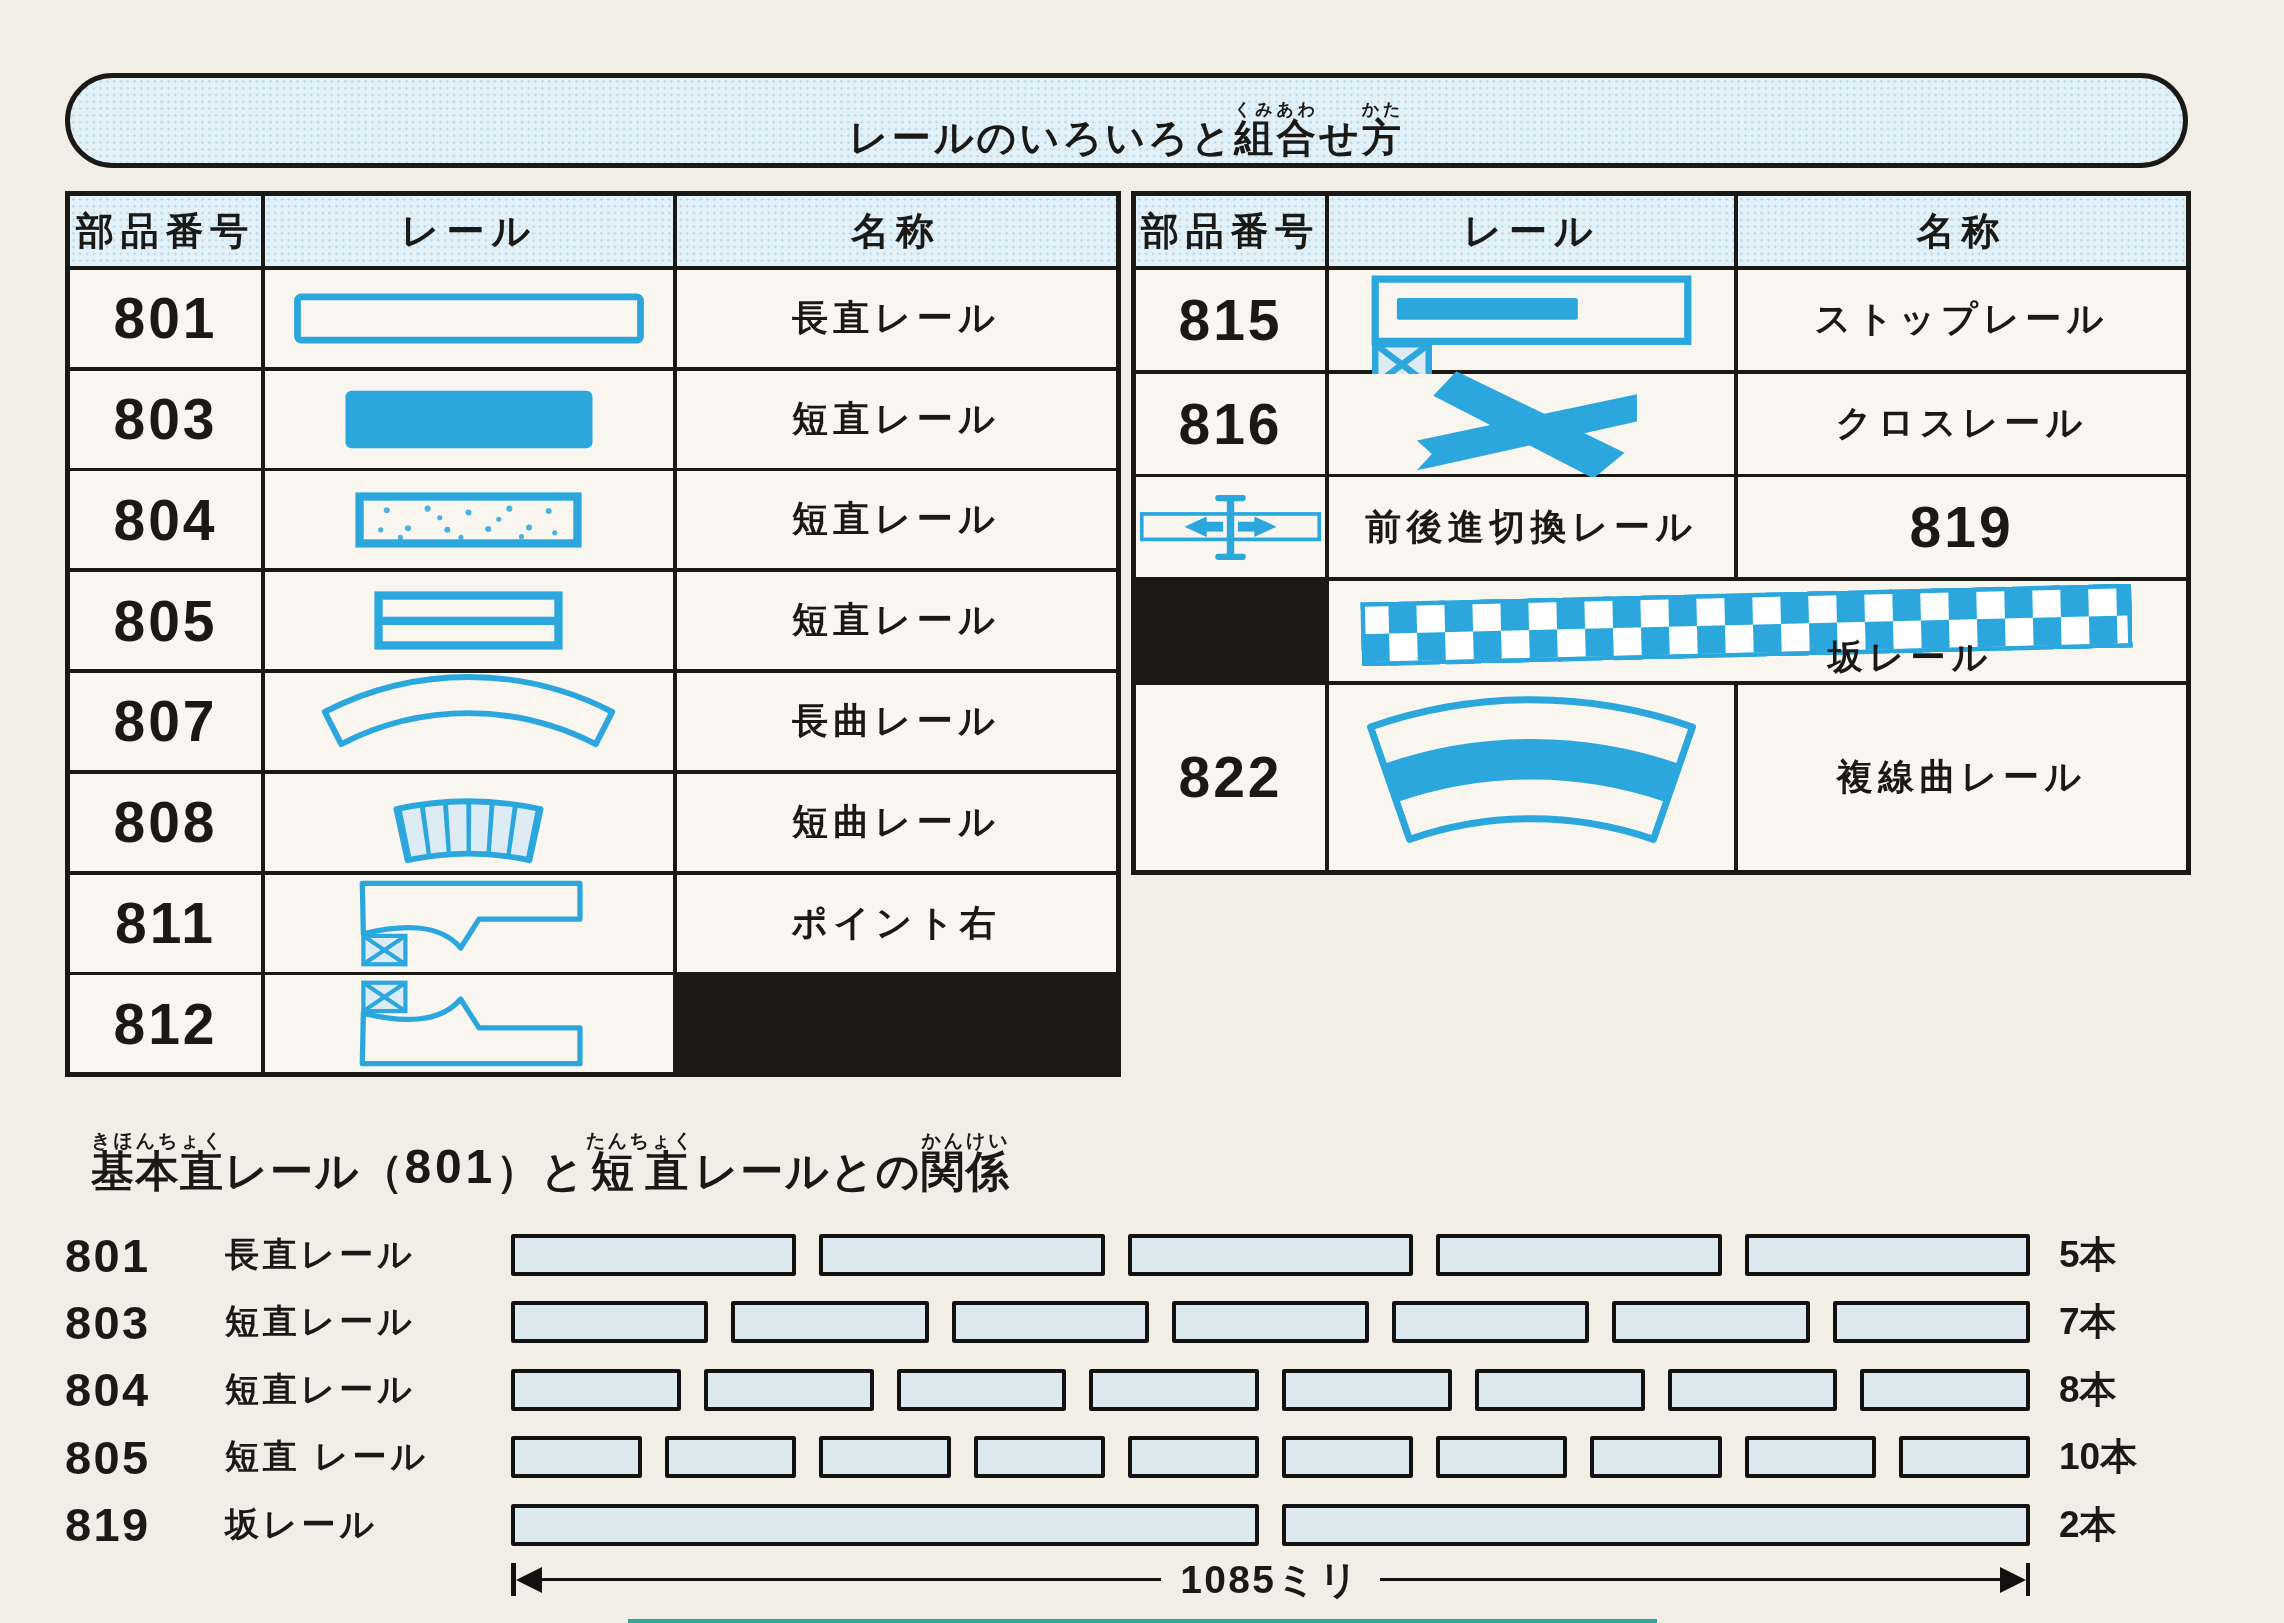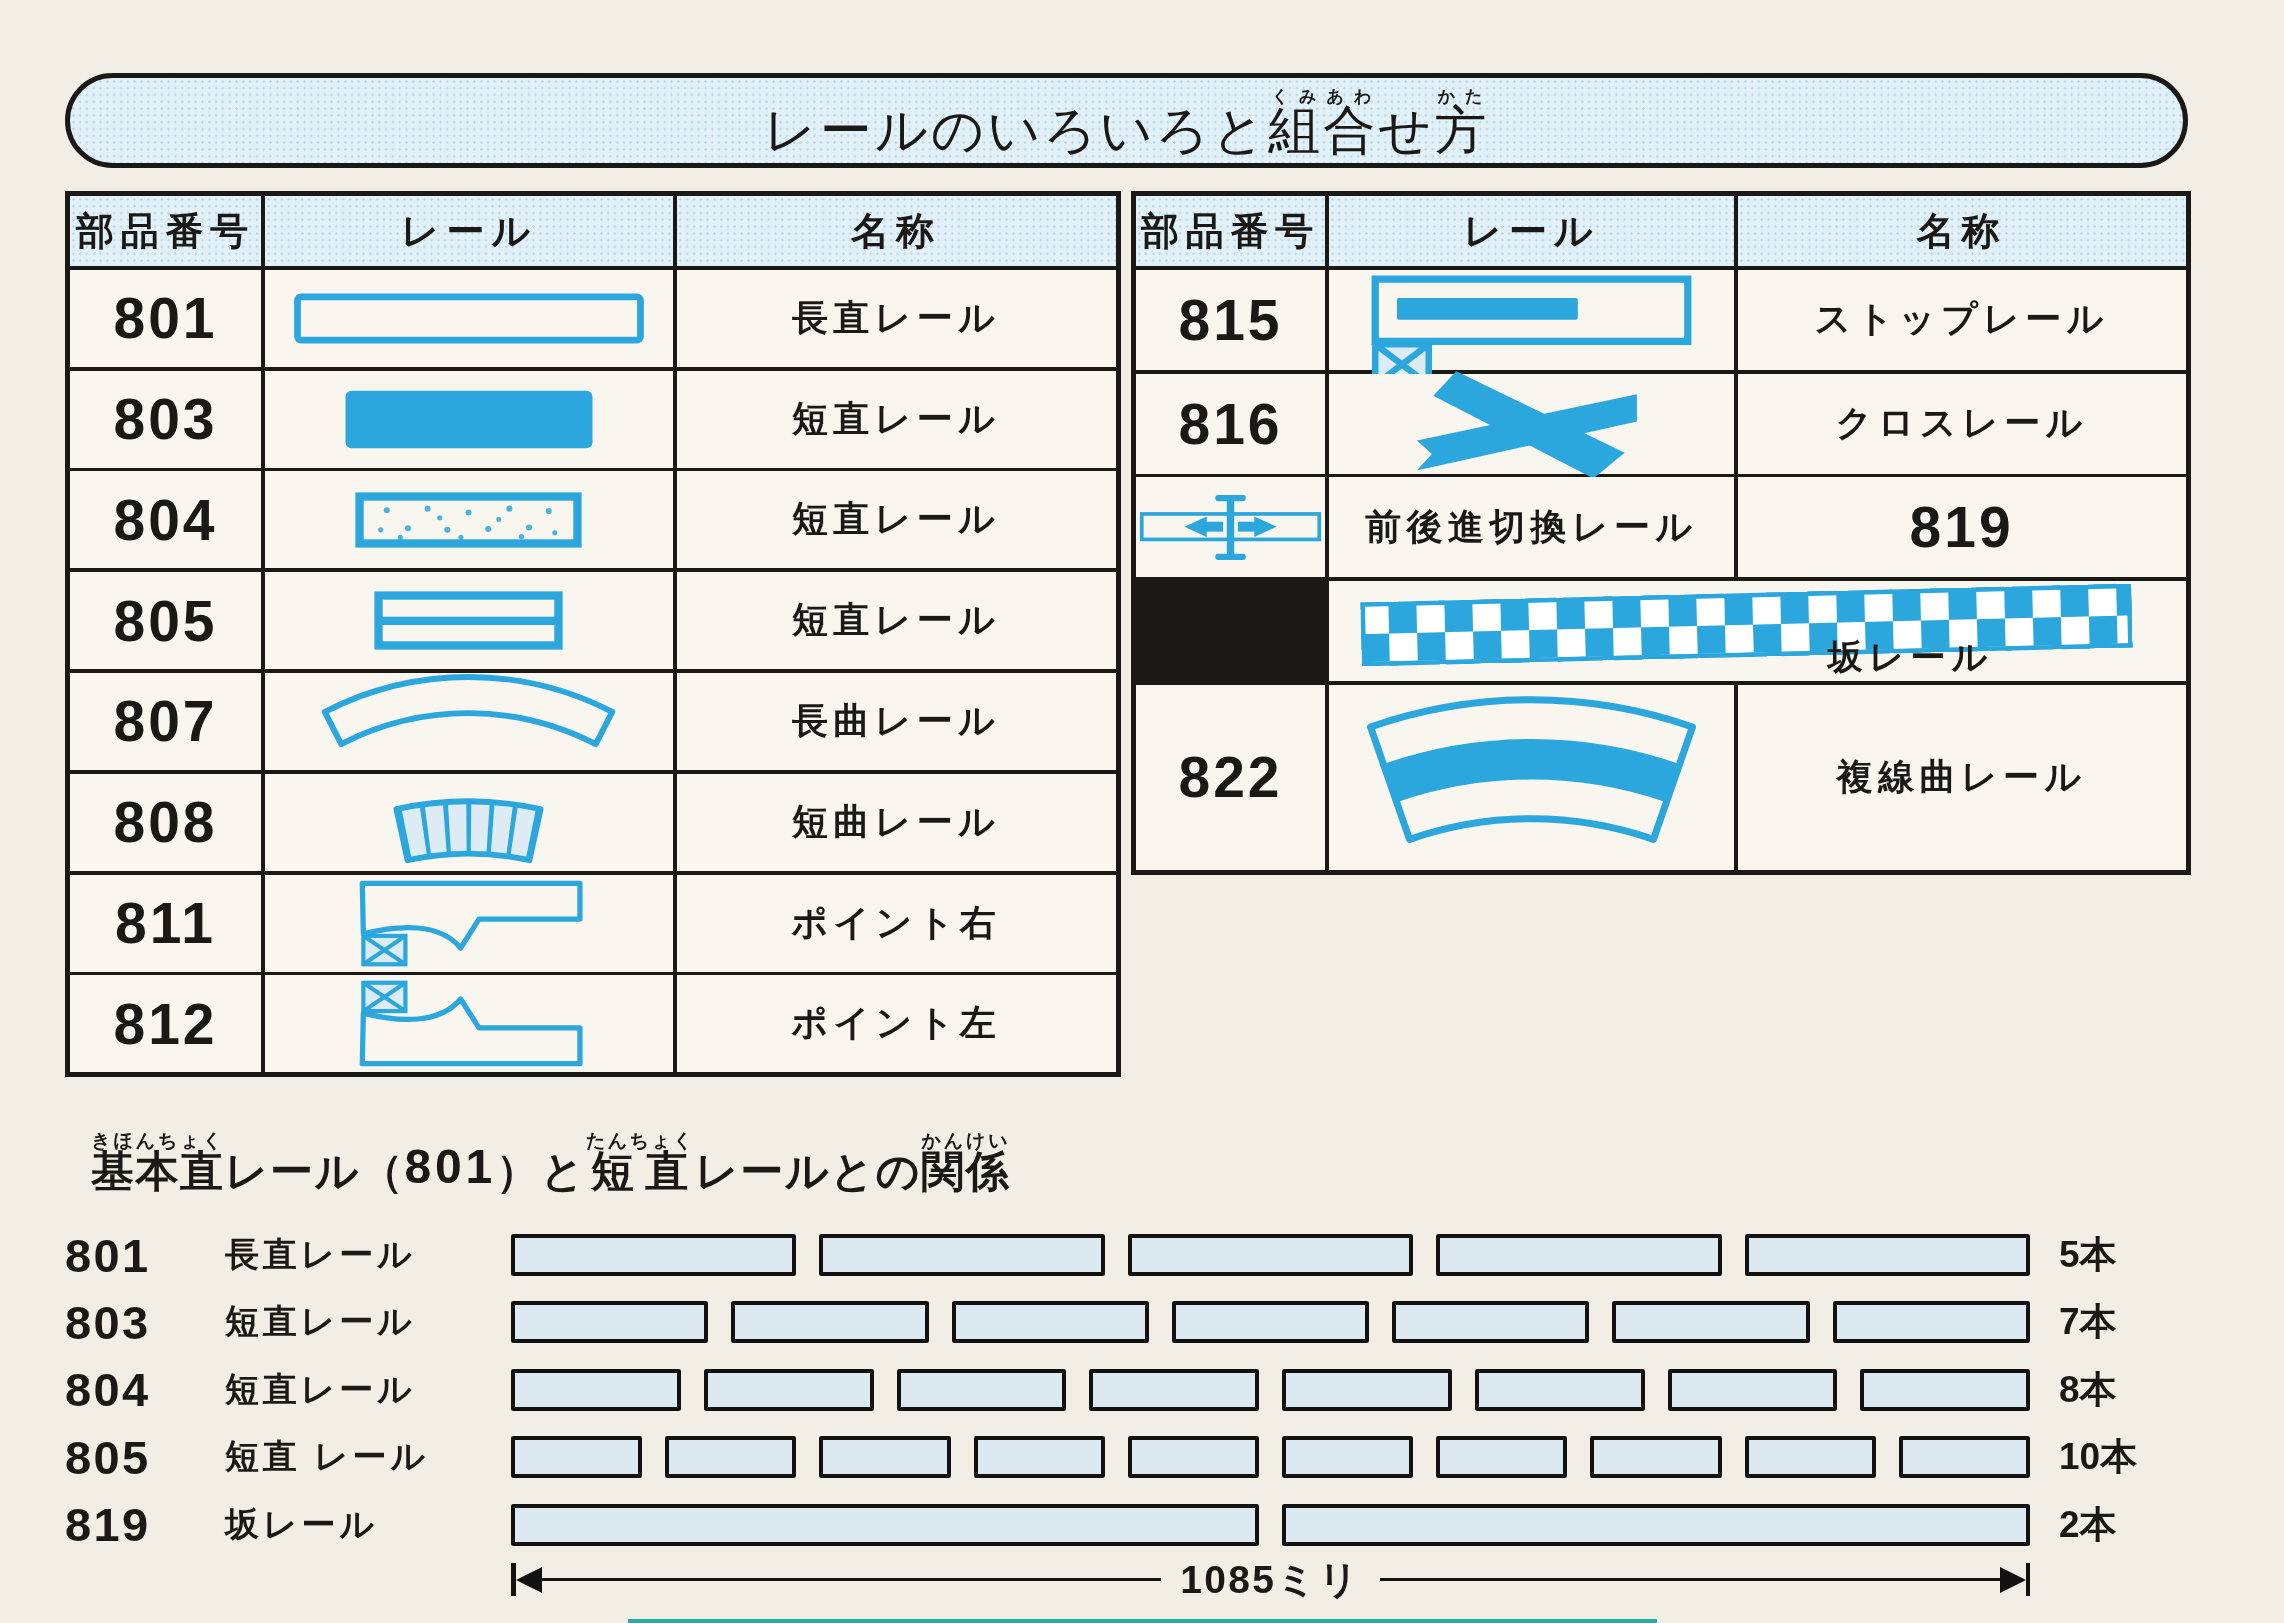--- a/index.html
+++ b/index.html
@@ -12,21 +12,21 @@
   
   .banner{
     position:absolute; left:65px; top:73px; width:2123px; height:95px;
     box-sizing:border-box; border:5.3px solid #1b1916; border-radius:50px;
     background-color:#e2f0f8;
     background-image:radial-gradient(#b5d8ea 1.2px, rgba(0,0,0,0) 1.3px);
     background-size:6.8px 6.8px;
     display:flex; align-items:flex-end; justify-content:center;
   }
   .banner ruby{ruby-position:over;}
-  .banner .t-base{font-size:52px; font-weight:400; letter-spacing:3px; line-height:1.25;}
+  .banner .t-base{font-size:39px; font-weight:700; letter-spacing:3px; line-height:1.25;}
   .banner rt{font-size:17px; font-weight:700; letter-spacing:3.8px;}
   
   .tbl{
     position:absolute; display:grid; gap:3.8px;
     background:#1b1916; border:5.3px solid #1b1916;
   }
   #tbl-left{left:65px; top:191px; grid-template-columns:191px 408px 439px;
     grid-template-rows:70px repeat(8,97px);}
   #tbl-right{left:1131px; top:191px; grid-template-columns:189px 405px 448px;
     grid-template-rows:70px repeat(4,100px) 185px;}
@@ -193,21 +193,20 @@
         <g transform="translate(0,175) scale(1,-1)">
           <path d="M28,12 H442 V80 H250 L215,135 C196,112 168,100 134,97 C102,94 70,98 30,108 Z" class="rl-fill rl-stroke" style="stroke-width:10;stroke-linejoin:round"></path>
           <g class="rl-stroke" style="stroke-width:8">
             <rect x="30" y="112" width="80" height="54" class="rl-fill"></rect>
             <line x1="30" y1="112" x2="110" y2="166"></line>
             <line x1="110" y1="112" x2="30" y2="166"></line>
           </g>
         </g>
       </svg>
     </div>
-    <div class="cell nm">ポイント左</div>
   </div>
 
   <div class="tbl" id="tbl-right">
     <div class="cell hdr">部品番号</div>
     <div class="cell hdr">レール</div>
     <div class="cell hdr">名称</div>
 
     <div class="cell pn">815</div>
     <div class="cell">
       <svg width="333" height="123" viewBox="0 0 460 170" style="margin-top:21px">

